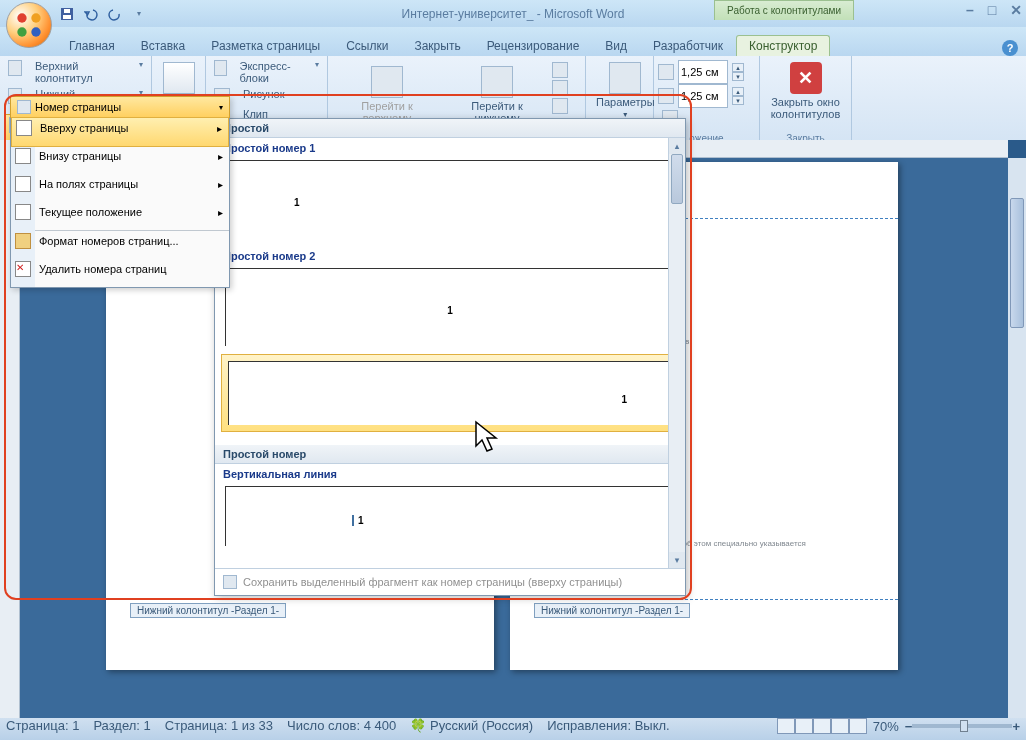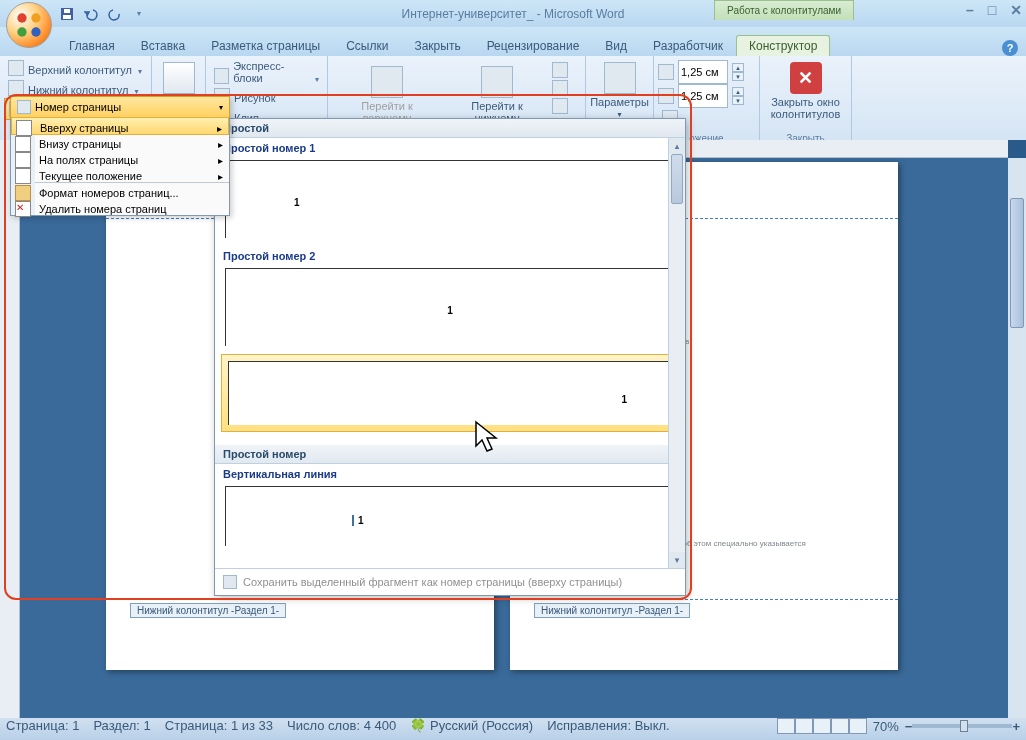--- a/index.html
+++ b/index.html
@@ -16,37 +16,37 @@
 .winctrl span { color: #5a7ca0; font-size: 14px; font-weight: bold; }
 
 .tabs { height: 29px; background: linear-gradient(#cde6f7, #b9d7f0); display: flex; padding-left: 56px; gap: 0; align-items: flex-end; }
 .tab { padding: 3px 12px; font-size: 12px; color: #3b5a7a; cursor: default; border: 1px solid transparent; border-bottom: none; }
 .tab.active { background: #e8f2e0; border-color: #9bc090; color: #3a6030; border-radius: 3px 3px 0 0; }
 .help-icon { margin-left: auto; margin-right: 8px; width: 16px; height: 16px; background: #4a90d0; border-radius: 50%; color: #fff; font-size: 11px; display: flex; align-items: center; justify-content: center; font-weight: bold; }
 
 .ribbon { height: 90px; background: linear-gradient(#eaf2fb, #d4e4f4); border-bottom: 1px solid #a0b8d0; display: flex; position: relative; }
 .ribbon-group { border-right: 1px solid #b0c8e0; padding: 2px 4px; display: flex; flex-direction: column; position: relative; }
 .group-label { position: absolute; bottom: 1px; left: 0; right: 0; text-align: center; font-size: 10px; color: #5a7ca0; }
-.ribbon-item { display: flex; align-items: flex-end; gap: 4px; font-size: 11px; color: #3b5a7a; padding: 2px 4px; }
+.ribbon-item { display: flex; align-items: flex-start; gap: 13px; font-size: 11px; color: #3b5a7a; padding: 2px 4px; }
 .ribbon-item.dd::after { content: "▾"; font-size: 8px; margin-left: 2px; color: #5a7ca0; }
 .ribbon-big { display: flex; flex-direction: column; align-items: center; padding: 4px 6px; font-size: 11px; color: #3b5a7a; gap: 2px; }
 .ribbon-big.disabled { color: #a0a0a0; }
 .ribbon-icon { width: 16px; height: 16px; background: #e0e8f0; border: 1px solid #a0b8d0; }
 .ribbon-icon-big { width: 32px; height: 32px; background: #e0e8f0; border: 1px solid #a0b8d0; }
 .spinner-row { display: flex; align-items: center; gap: 4px; font-size: 11px; color: #3b5a7a; }
 .spinner-input { width: 50px; height: 24px; border: 1px solid #a0b8d0; background: #fff; font-size: 11px; padding: 0 2px; }
 .spinner-btns { display: flex; flex-direction: column; }
 .spinner-btns span { width: 12px; height: 9px; border: 1px solid #a0b8d0; background: #e8f0f8; font-size: 7px; line-height: 7px; text-align: center; }
 
 .close-btn-big { width: 32px; height: 32px; background: #d04040; border-radius: 4px; display: flex; align-items: center; justify-content: center; color: #fff; font-size: 18px; font-weight: bold; }
 
 
 .dropdown-menu { position: absolute; left: 10px; top: 96px; width: 220px; background: linear-gradient(to right, #e8f0f8 0, #e8f0f8 24px, #fafafa 24px, #fafafa 100%); border: 1px solid #8098b0; box-shadow: 2px 2px 6px rgba(0,0,0,0.2); z-index: 100; }
 .menu-header { background: linear-gradient(#ffe8a0, #ffd060); border: 1px solid #d0a030; font-size: 11px; padding: 3px 6px; margin: -1px; display: flex; align-items: center; gap: 4px; }
-.menu-item { display: flex; align-items: center; padding: 4px 6px 0 28px; font-size: 11px; position: relative; }
+.menu-item { display: flex; align-items: center; padding: 4px 6px 12px 28px; font-size: 11px; position: relative; }
 .menu-item .mi-icon { position: absolute; left: 4px; width: 16px; height: 16px; }
 .menu-item.has-sub::after { content: "▸"; position: absolute; right: 6px; font-size: 10px; }
 .menu-item.highlighted { background: linear-gradient(#ffefb0, #ffd870); border: 1px solid #e0b040; margin: -1px 0; }
 
 
 .gallery { position: absolute; left: 214px; top: 118px; width: 472px; height: 478px; background: #fff; border: 1px solid #8098b0; box-shadow: 2px 2px 8px rgba(0,0,0,0.25); z-index: 99; display: flex; flex-direction: column; }
 .gallery-hdr { background: linear-gradient(#f0f4f8, #e0e8f0); padding: 3px 8px; font-size: 11px; font-weight: bold; color: #2a4a6a; border-bottom: 1px solid #c0d0e0; }
 .gallery-body { flex: 1; overflow: hidden; position: relative; }
 .gallery-item-label { font-size: 11px; font-weight: bold; color: #1a3a8a; padding: 4px 8px; }
 .gallery-preview { margin: 2px 10px 8px 10px; height: 78px; background: #fff; border: 1px solid #333; position: relative; border-bottom: none; }
@@ -184,21 +184,21 @@
     <div class="ribbon-big" style="width:110px;">
       <div class="ribbon-icon-big"></div>
       <span style="text-align:center;">Перейти к нижнему колонтитулу</span>
     </div>
     <div style="display:flex;flex-direction:column;gap:2px;">
       <div class="ribbon-icon"></div>
       <div class="ribbon-icon"></div>
       <div class="ribbon-icon"></div>
     </div>
   </div>
-  <div class="ribbon-group" style="width:68px;align-items:center;">
+  <div class="ribbon-group" style="width:68px;align-items:flex-start;">
     <div class="ribbon-big">
       <div class="ribbon-icon-big"></div>
       <span>Параметры</span>
       <span style="font-size:8px;">▾</span>
     </div>
   </div>
   <div class="ribbon-group" style="width:106px;padding-top:4px;">
     <div class="spinner-row">
       <span class="ribbon-icon"></span>
       <input class="spinner-input" value="1,25 см" style="">

